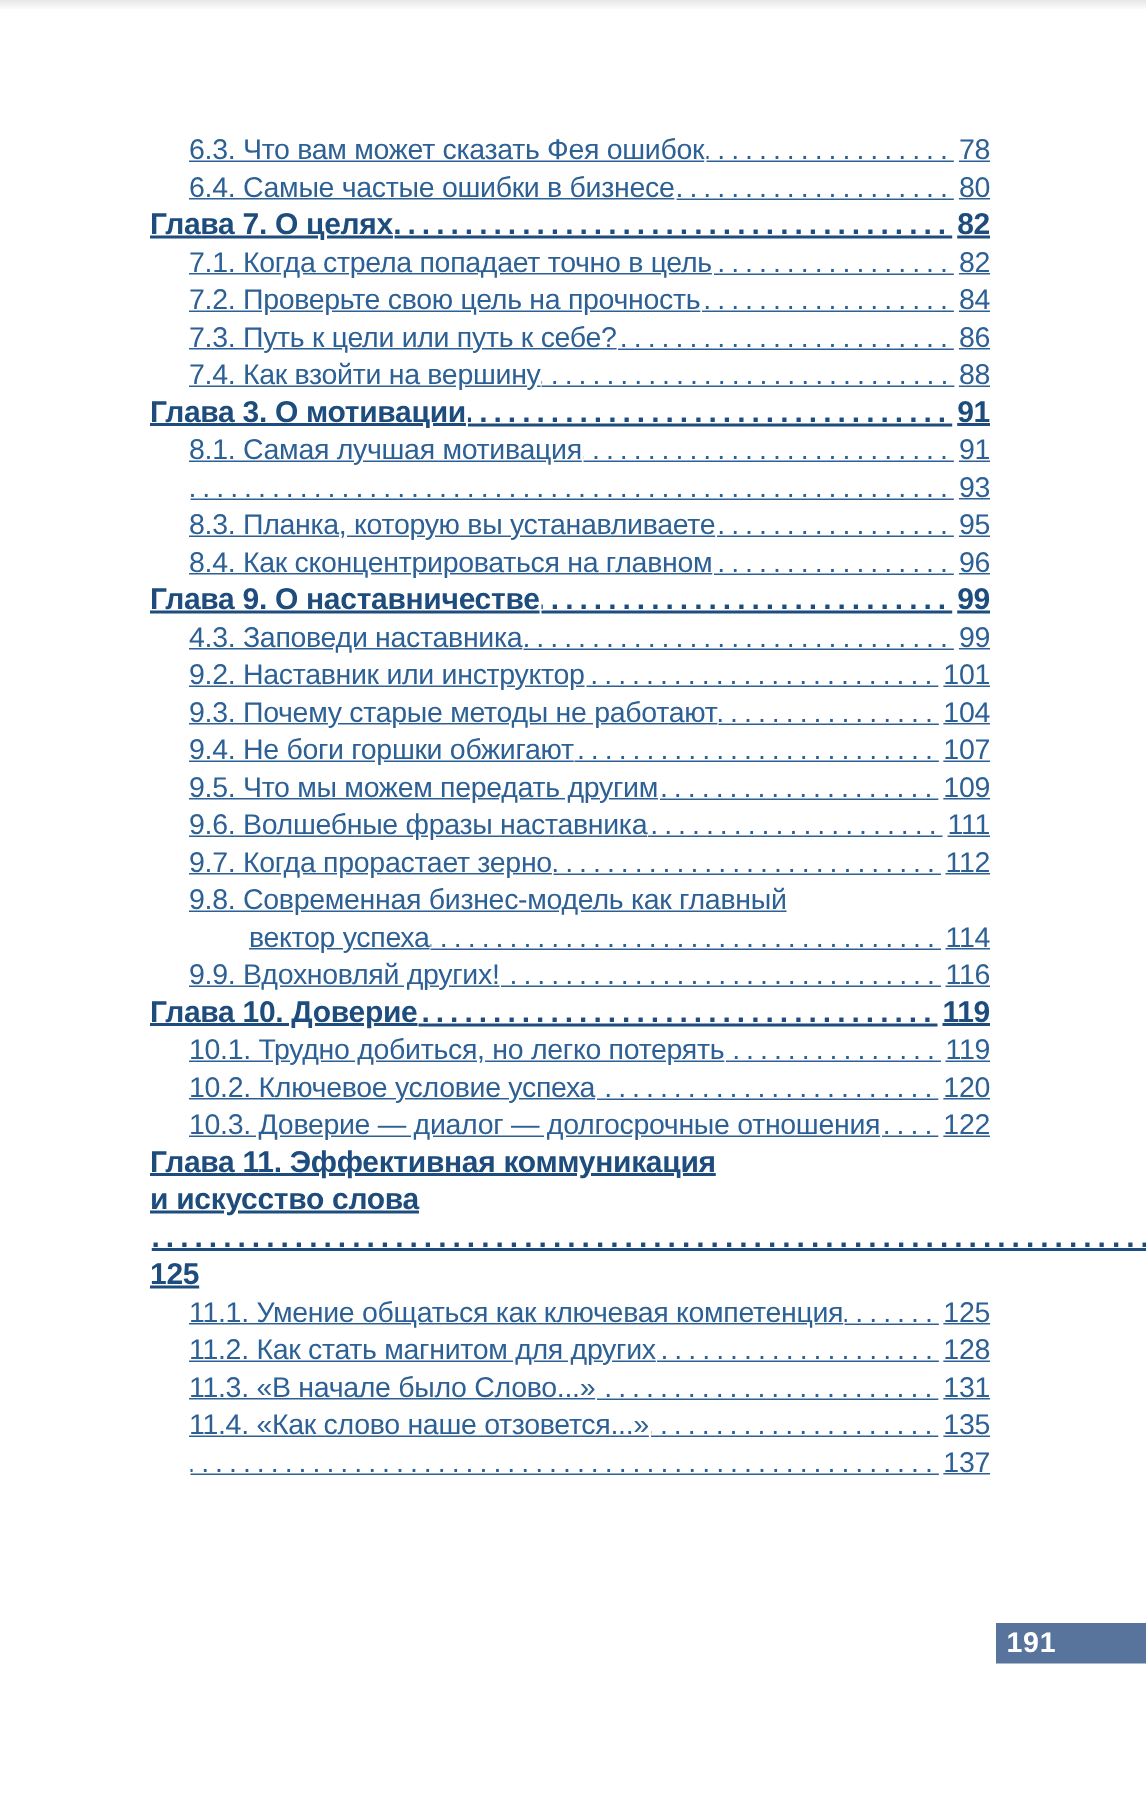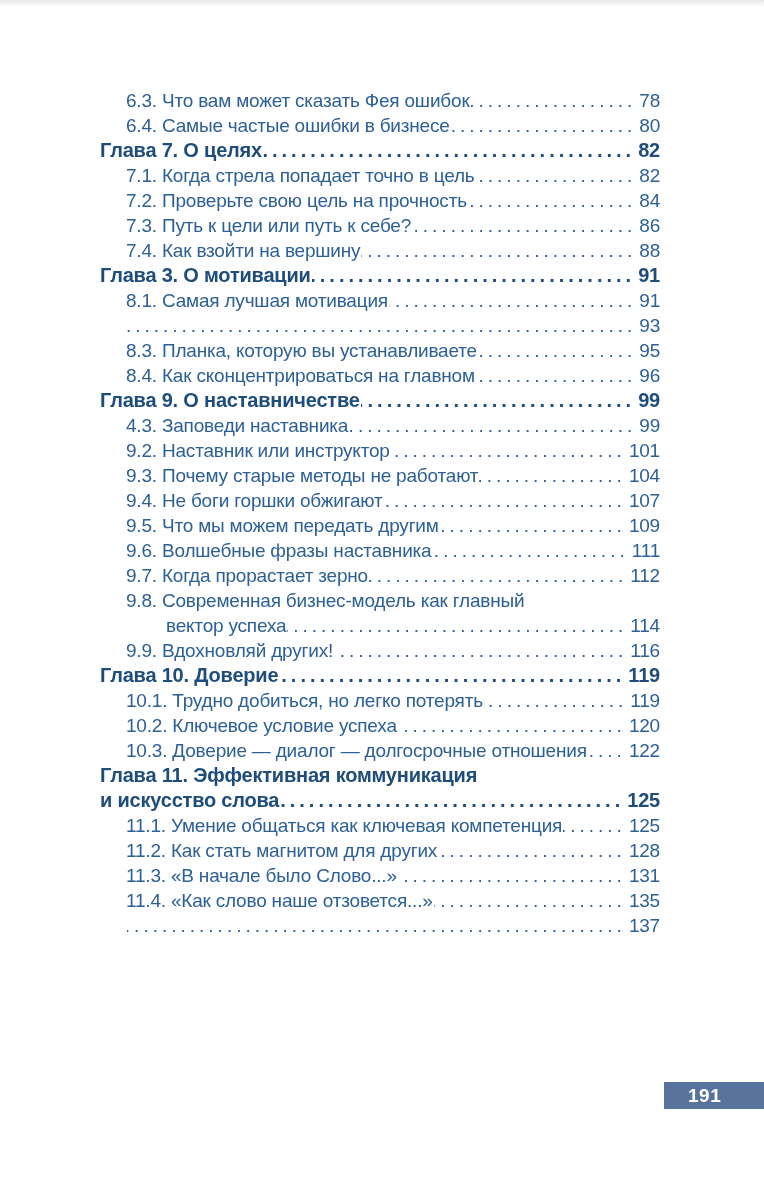--- a/index.html
+++ b/index.html
@@ -32,29 +32,30 @@
     color: var(--entry-color);
   }
   .toc-section { }
   .toc-section:first-child { margin-top: 0; }
   .toc-row {
     display: flex;
     align-items: flex-start;
     line-height: 25px;
     font-size: 19px;
     letter-spacing: -0.2px;
+    text-decoration: underline;
   }
   .toc-row.heading {
     font-weight: bold;
     font-size: 20px;
     color: var(--heading-color);
   }
   .toc-row.entry { padding-left: 26px; }
   .toc-row.wrap2 { padding-left: 66px; }
-  .toc-row.heading.wrap2 { padding-left: 0; }
+  .toc-row.heading.wrap2 { padding-left: 0; flex-direction: column; }
   .toc-text { white-space: nowrap; }
   .leader {
     flex: 1 1 auto;
     min-width: 10px;
     overflow: hidden;
     white-space: nowrap;
     direction: rtl;
     text-align: left;
     margin: 0 1px;
   }
@@ -68,21 +69,21 @@
     position: absolute;
     top: 1082px;
     right: 0;
     width: 100px;
     height: 27px;
     background: var(--badge-bg);
     color: var(--badge-text);
     font-size: 19px;
     font-weight: bold;
     line-height: 27px;
-    padding-left: 24px;
+    padding-left: 7px;
     letter-spacing: 0.5px;
   }
 </style>
 </head>
 <body>
 
 <div class="page">
   <div class="page-top-edge"></div>
   <div class="content" id="toc">
       <div class="toc-section">

